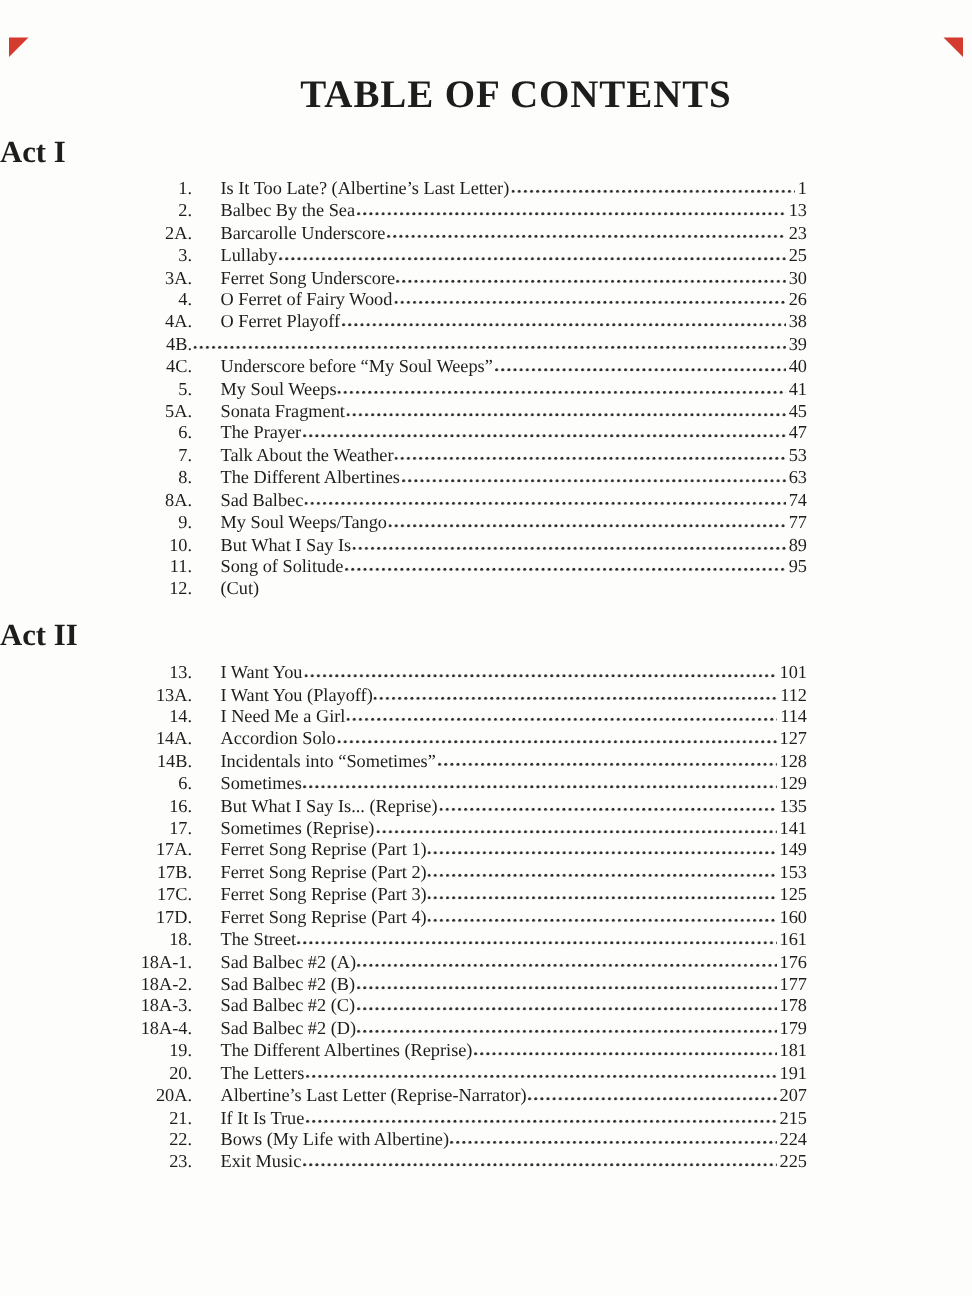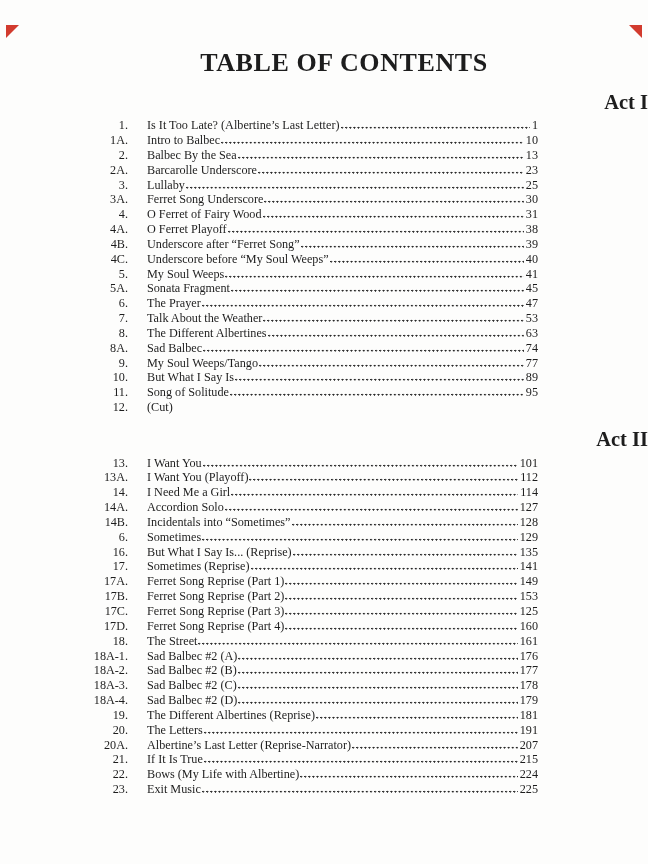--- a/index.html
+++ b/index.html
@@ -14,21 +14,21 @@
   .corner-mark { position:absolute; width:0; height:0; top:25px; }
   .corner-mark.left  { left:6px;  border-top:13px solid #d23b2e; border-right:13px solid transparent; }
   .corner-mark.right { right:6px; border-top:13px solid #d23b2e; border-left:13px solid transparent; }
   h1.doc-title {
     margin:0; padding-top:49px;
     font-size:26px; line-height:1.1; font-weight:bold;
     text-align:center; letter-spacing:0.6px;padding-left:40px;
   }
   h2.act-title {
     font-size:20.5px; line-height:1.1; font-weight:bold;
-    text-align:right; margin:13px 0 5px 0;
+    text-align:left; margin:13px 0 5px 0;
   }
   .act + .act h2.act-title { }
   .rows { margin:0 110px 0 83px; }
   .row { display:flex; align-items:baseline; font-size:12.2px; line-height:14.85px; }
   .num   { flex:none; width:45px; text-align:right; white-space:pre; }
   .title { flex:none; margin-left:19px; white-space:pre; }
   .leader {
     flex:1 1 auto; height:3px; margin:0 2px 0 1px;
     background-image:radial-gradient(circle at 1.1px 1.6px, #2a2a2a 0.85px, rgba(0,0,0,0) 1.15px);
     background-size:4.1px 3px;
@@ -50,26 +50,20 @@
     <h2 class="act-title">Act I</h2>
     <div class="rows">
 
     <div class="row">
         <span class="num">1.</span>
         <span class="title">Is It Too Late? (Albertine’s Last Letter)</span>
         <span class="leader"></span>
         <span class="page-num">1</span>
       </div>
         <div class="row">
-        <span class="num">1A.</span>
-        <span class="title">Intro to Balbec</span>
-        <span class="leader"></span>
-        <span class="page-num">10</span>
-      </div>
-        <div class="row">
         <span class="num">2.</span>
         <span class="title">Balbec By the Sea</span>
         <span class="leader"></span>
         <span class="page-num">13</span>
       </div>
         <div class="row">
         <span class="num">2A.</span>
         <span class="title">Barcarolle Underscore</span>
         <span class="leader"></span>
         <span class="page-num">23</span>
@@ -83,31 +77,30 @@
         <div class="row">
         <span class="num">3A.</span>
         <span class="title">Ferret Song Underscore</span>
         <span class="leader"></span>
         <span class="page-num">30</span>
       </div>
         <div class="row">
         <span class="num">4.</span>
         <span class="title">O Ferret of Fairy Wood</span>
         <span class="leader"></span>
-        <span class="page-num">31</span>
+        <span class="page-num">26</span>
       </div>
         <div class="row">
         <span class="num">4A.</span>
         <span class="title">O Ferret Playoff</span>
         <span class="leader"></span>
         <span class="page-num">38</span>
       </div>
         <div class="row">
         <span class="num">4B.</span>
-        <span class="title">Underscore after “Ferret Song”</span>
         <span class="leader"></span>
         <span class="page-num">39</span>
       </div>
         <div class="row">
         <span class="num">4C.</span>
         <span class="title">Underscore before “My Soul Weeps”</span>
         <span class="leader"></span>
         <span class="page-num">40</span>
       </div>
         <div class="row">

